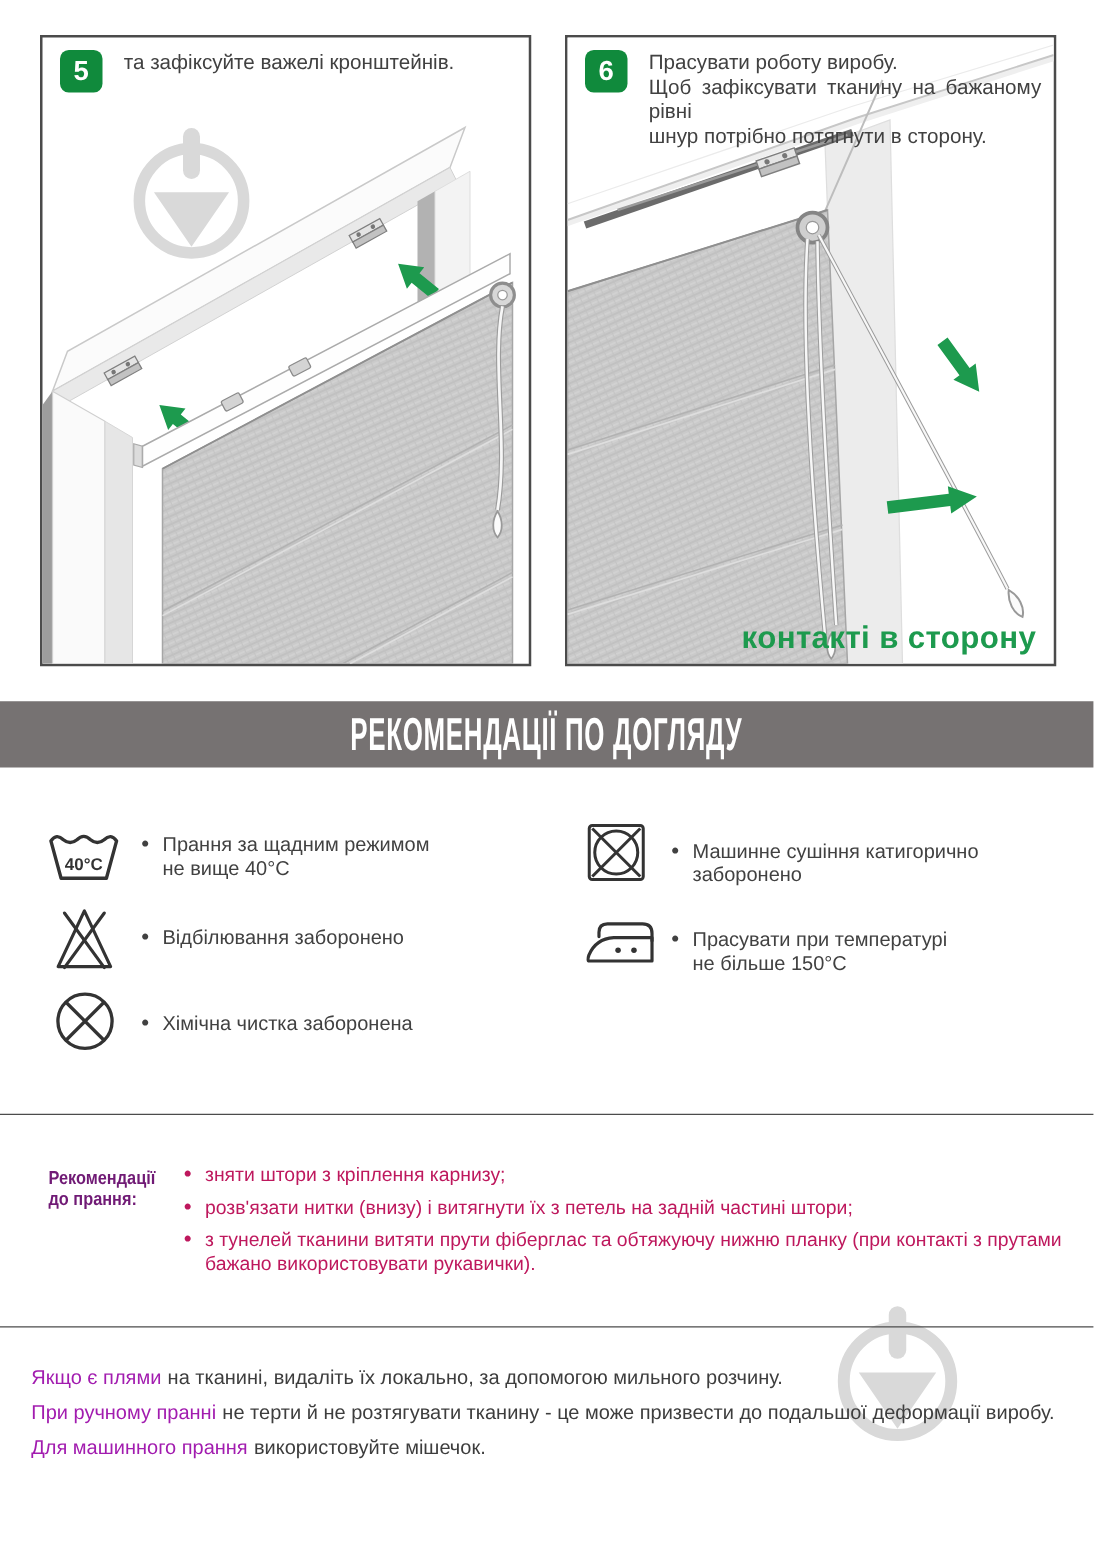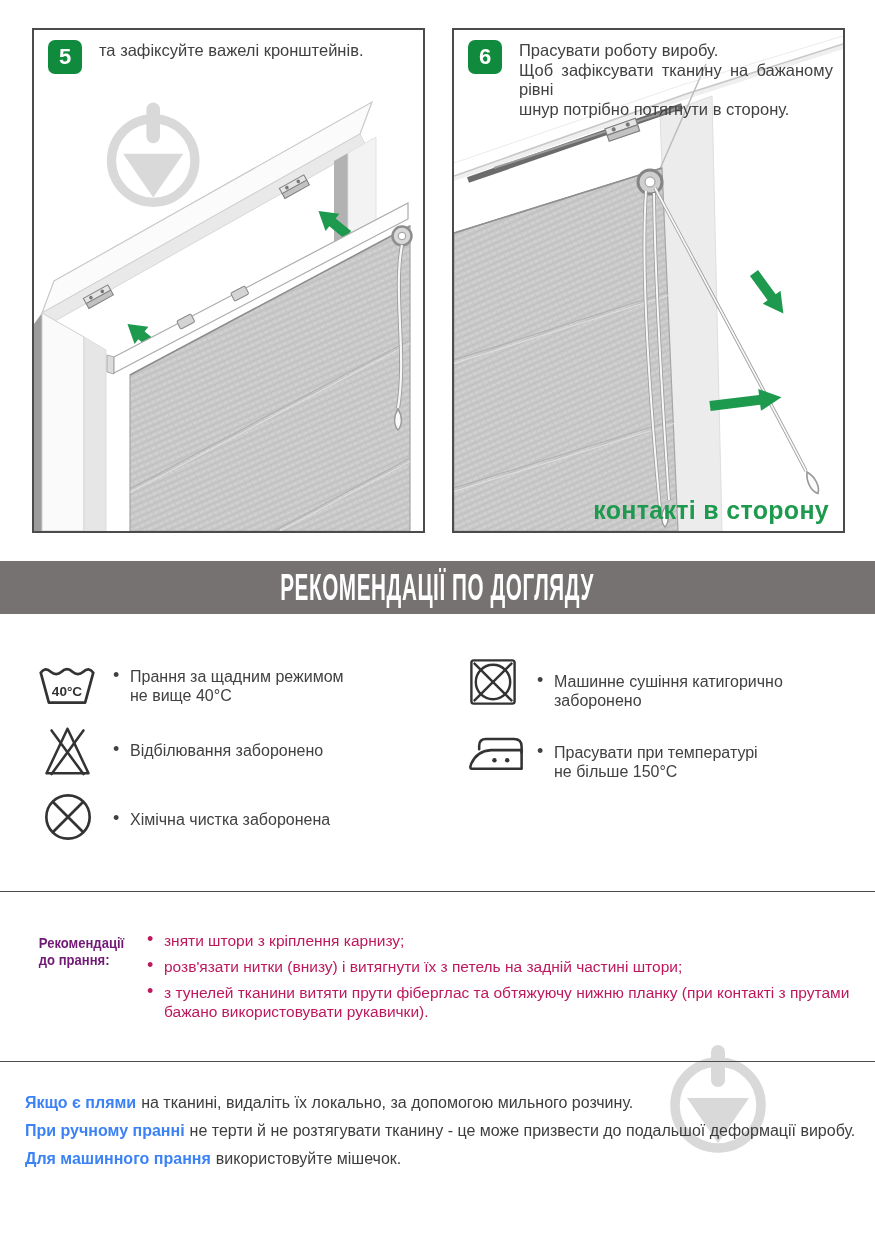--- a/index.html
+++ b/index.html
@@ -44,21 +44,21 @@
   .wash-label>div{transform:scaleX(0.87);transform-origin:100% 50%;}
   .wash-list{list-style:none;margin:0 0 0 16px;padding:2px 0 0 0;width:708px;font-size:15.5px;
              line-height:19px;color:#be185d;}
   .wash-list li{position:relative;padding-left:17px;margin-bottom:7px;}
   .wash-list li::before{content:"\2022";position:absolute;left:0;top:-1px;font-size:18px;}
 
   
   .footer-notes{position:absolute;left:25px;top:1089px;width:832px;z-index:2;font-size:16px;
                 line-height:28px;color:#3d3d3d;}
   .footer-notes p{margin:0;}
-  .lead{font-weight:bold;color:#3b82f6;margin-right:5px;}
+  .lead{font-weight:normal;color:#a21caf;margin-right:5px;}
 
   .wm-bottom{position:absolute;left:657px;top:1023px;z-index:0;}
 </style>
 </head>
 <body>
 
 <div class="page">
 
   <div class="step-panel" id="panel5">
     <svg class="illus" viewBox="0 0 389 501">

